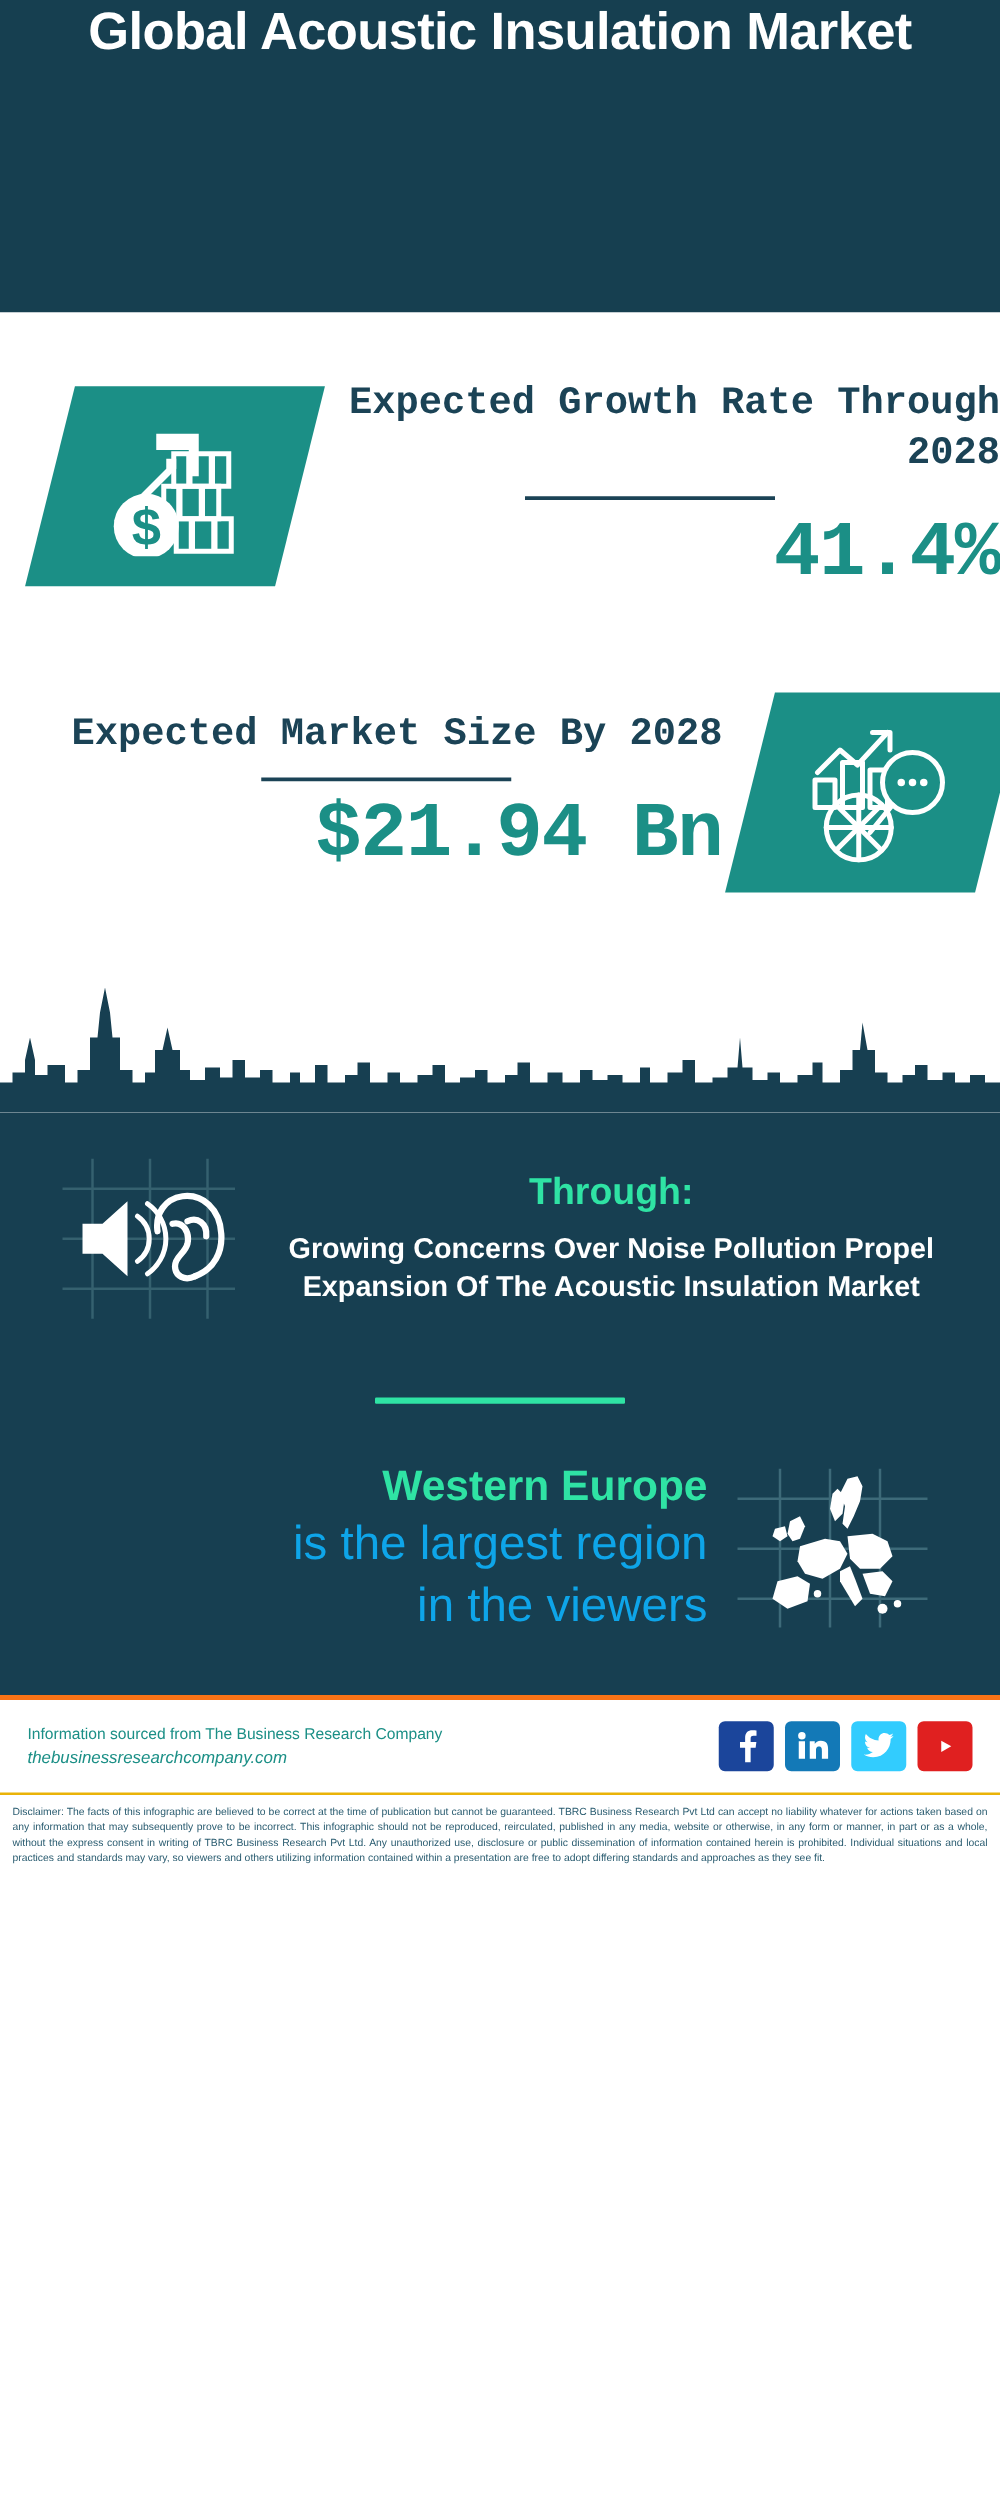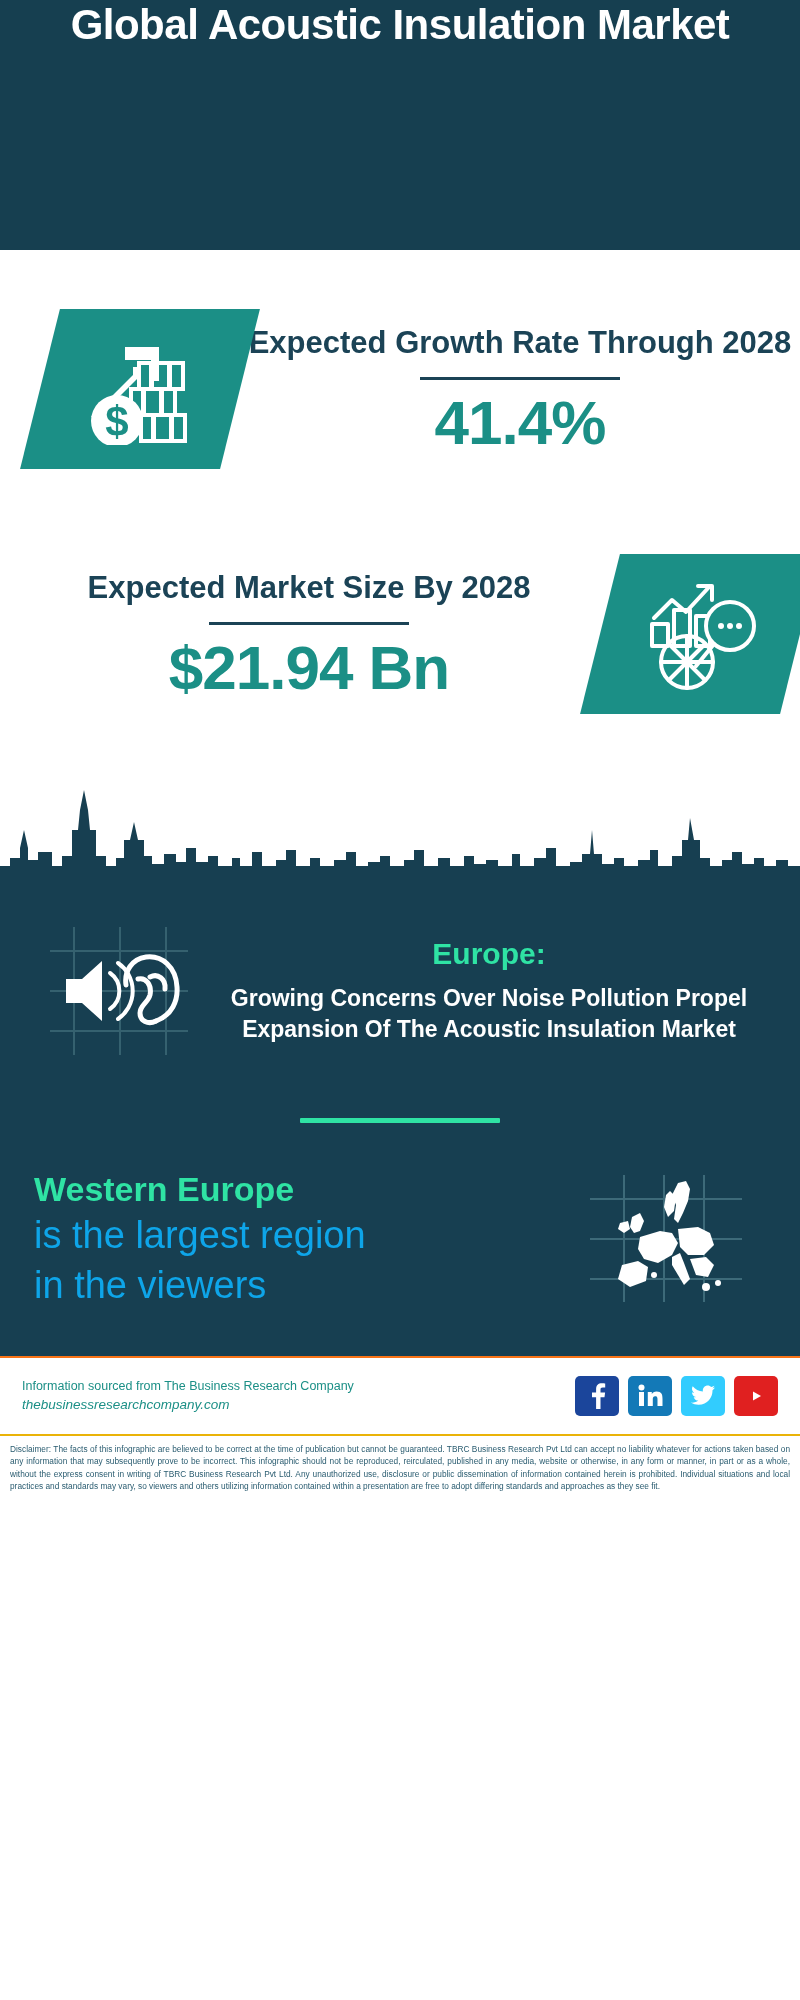--- a/index.html
+++ b/index.html
@@ -44,21 +44,21 @@
     width:200px; height:160px;
     background:#1b8f86;
     transform:skewX(-14deg);
     display:flex; align-items:center; justify-content:center;
     flex:0 0 auto;
   }
   .badge > .badge-inner { transform:skewX(14deg); display:flex; align-items:center; justify-content:center; }
   .badge-left { margin-left:40px; }
   .badge-right { margin-left:22px; }
 
-  .stat-text { flex:1 1 auto; text-align:center; }
+  .stat-text { flex:1 1 auto; text-align:right;font-family:Liberation Mono, monospace; }
   .stat-label {
     color:#1b4356;
     font-size:31px;
     font-weight:bold;
     line-height:1.28;
   }
   .divider-dark {
     width:200px; height:3px; background:#1b4356;
     margin:14px auto 10px auto;
   }
@@ -110,42 +110,42 @@
     background:#2fe3a4;
     margin:48px auto 44px auto;
     border-radius:1px;
   }
 
   .region-block {
     display:flex;
     align-items:center;
     padding:0 34px 36px 34px;
   }
-  .region-texts { flex:1 1 auto; text-align:left; }
+  .region-texts { flex:1 1 auto; text-align:right; }
   .region-name {
     color:#2fe3a4;
     font-size:34px; font-weight:bold;
     line-height:1.3;
   }
   .region-sub {
     color:#0ea5e9;
     font-size:38px; font-weight:normal;
     line-height:1.3;
   }
   .region-icon { flex:0 0 auto; width:200px; display:flex; justify-content:center; }
 
   
   .footer-strip {
     background:#ffffff;
     height:78px;
     display:flex;
     align-items:center;
     justify-content:space-between;
     padding:0 22px;
-    border-top:2px solid #f97316;
+    border-top:4px solid #f97316;
   }
   .footer-source { line-height:1.45; }
   .footer-source .line1 { color:#1b8f86; font-size:12.5px; }
   .footer-source .line2 { color:#1b8f86; font-size:13.5px;font-style:italic; }
   .socials { display:flex; align-items:center; gap:9px; }
   .social {
     width:44px; height:40px; border-radius:5px;
     display:flex; align-items:center; justify-content:center;
     color:#fff;
   }
@@ -279,21 +279,21 @@
           </g>
 
           <g fill="none" stroke="#ffffff" stroke-width="5" stroke-linecap="round" stroke-linejoin="round">
             <path d="M112 100 C 128 94 134 80 133 66 C 132 46 118 34 102 36 C 88 38 80 50 82 64"></path>
             <path d="M112 100 C 104 104 96 100 96 92 C 96 84 104 82 106 74 C 108 64 102 56 94 58"></path>
             <path d="M106 56 C 114 52 122 58 121 68"></path>
           </g>
         </svg>
       </div>
       <div class="driver-texts">
-        <div class="driver-heading">Europe:</div>
+        <div class="driver-heading">Through:</div>
         <div class="driver-body">Growing Concerns Over Noise Pollution Propel Expansion Of The Acoustic Insulation Market</div>
       </div>
     </div>
 
     <div class="divider-green"></div>
 
     <div class="region-block">
       <div class="region-texts">
         <div class="region-name">Western Europe</div>
         <div class="region-sub">is the largest region</div>

